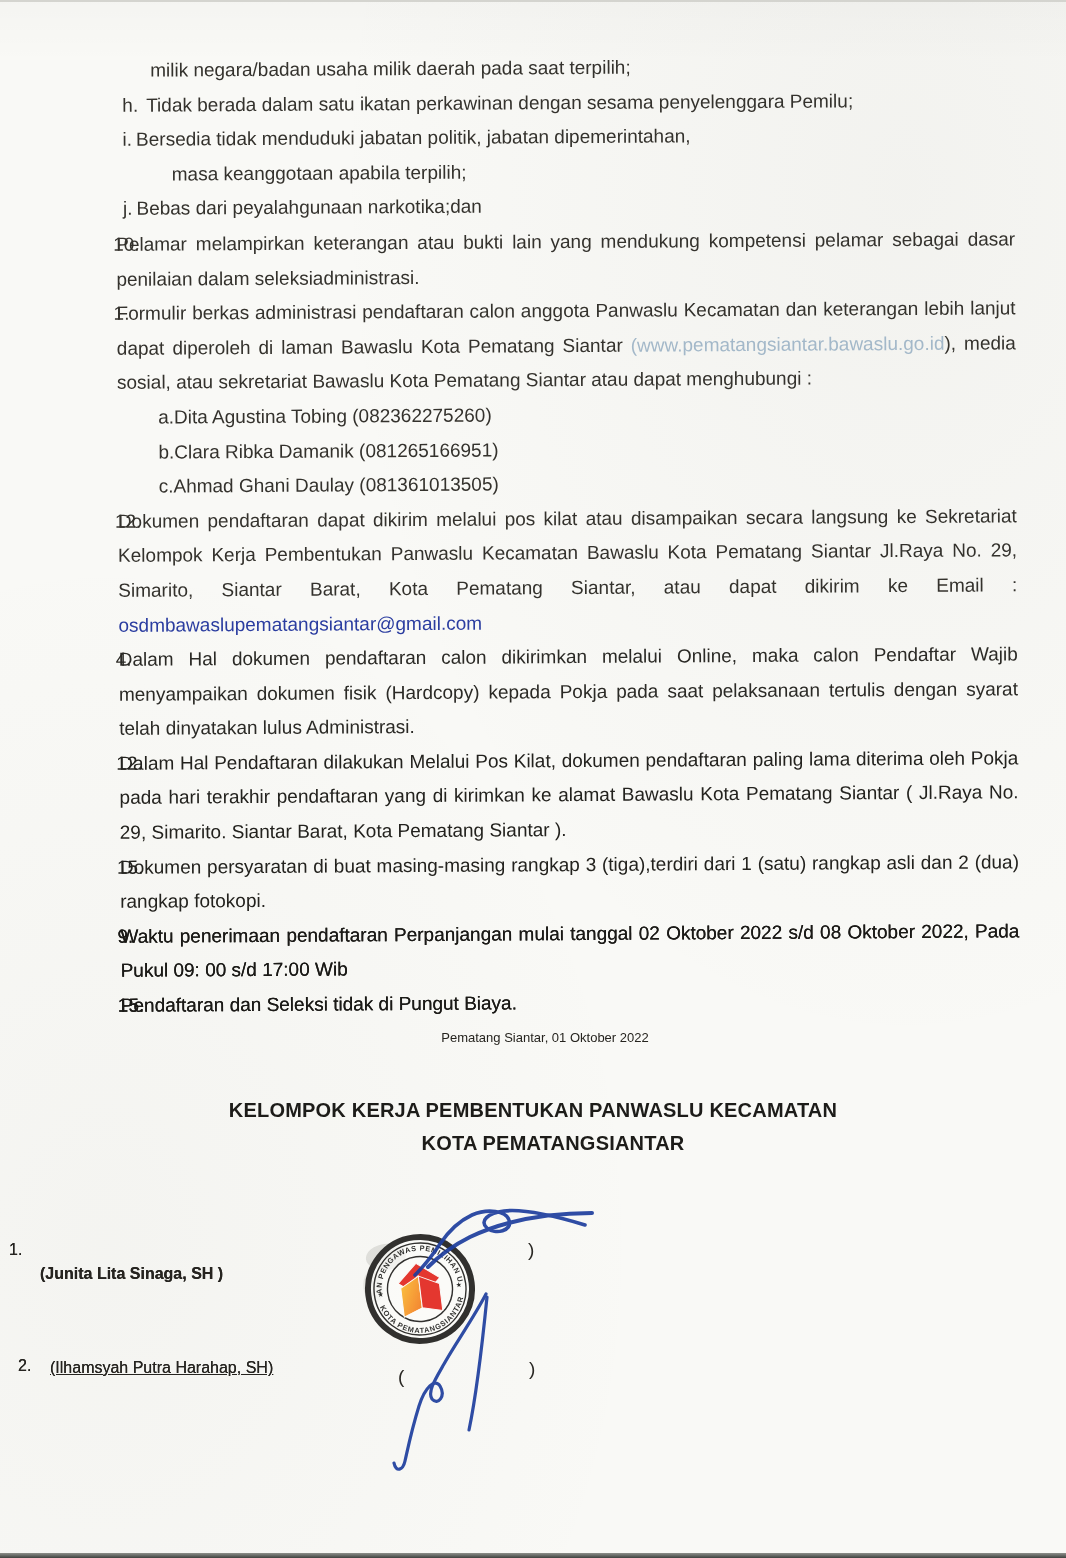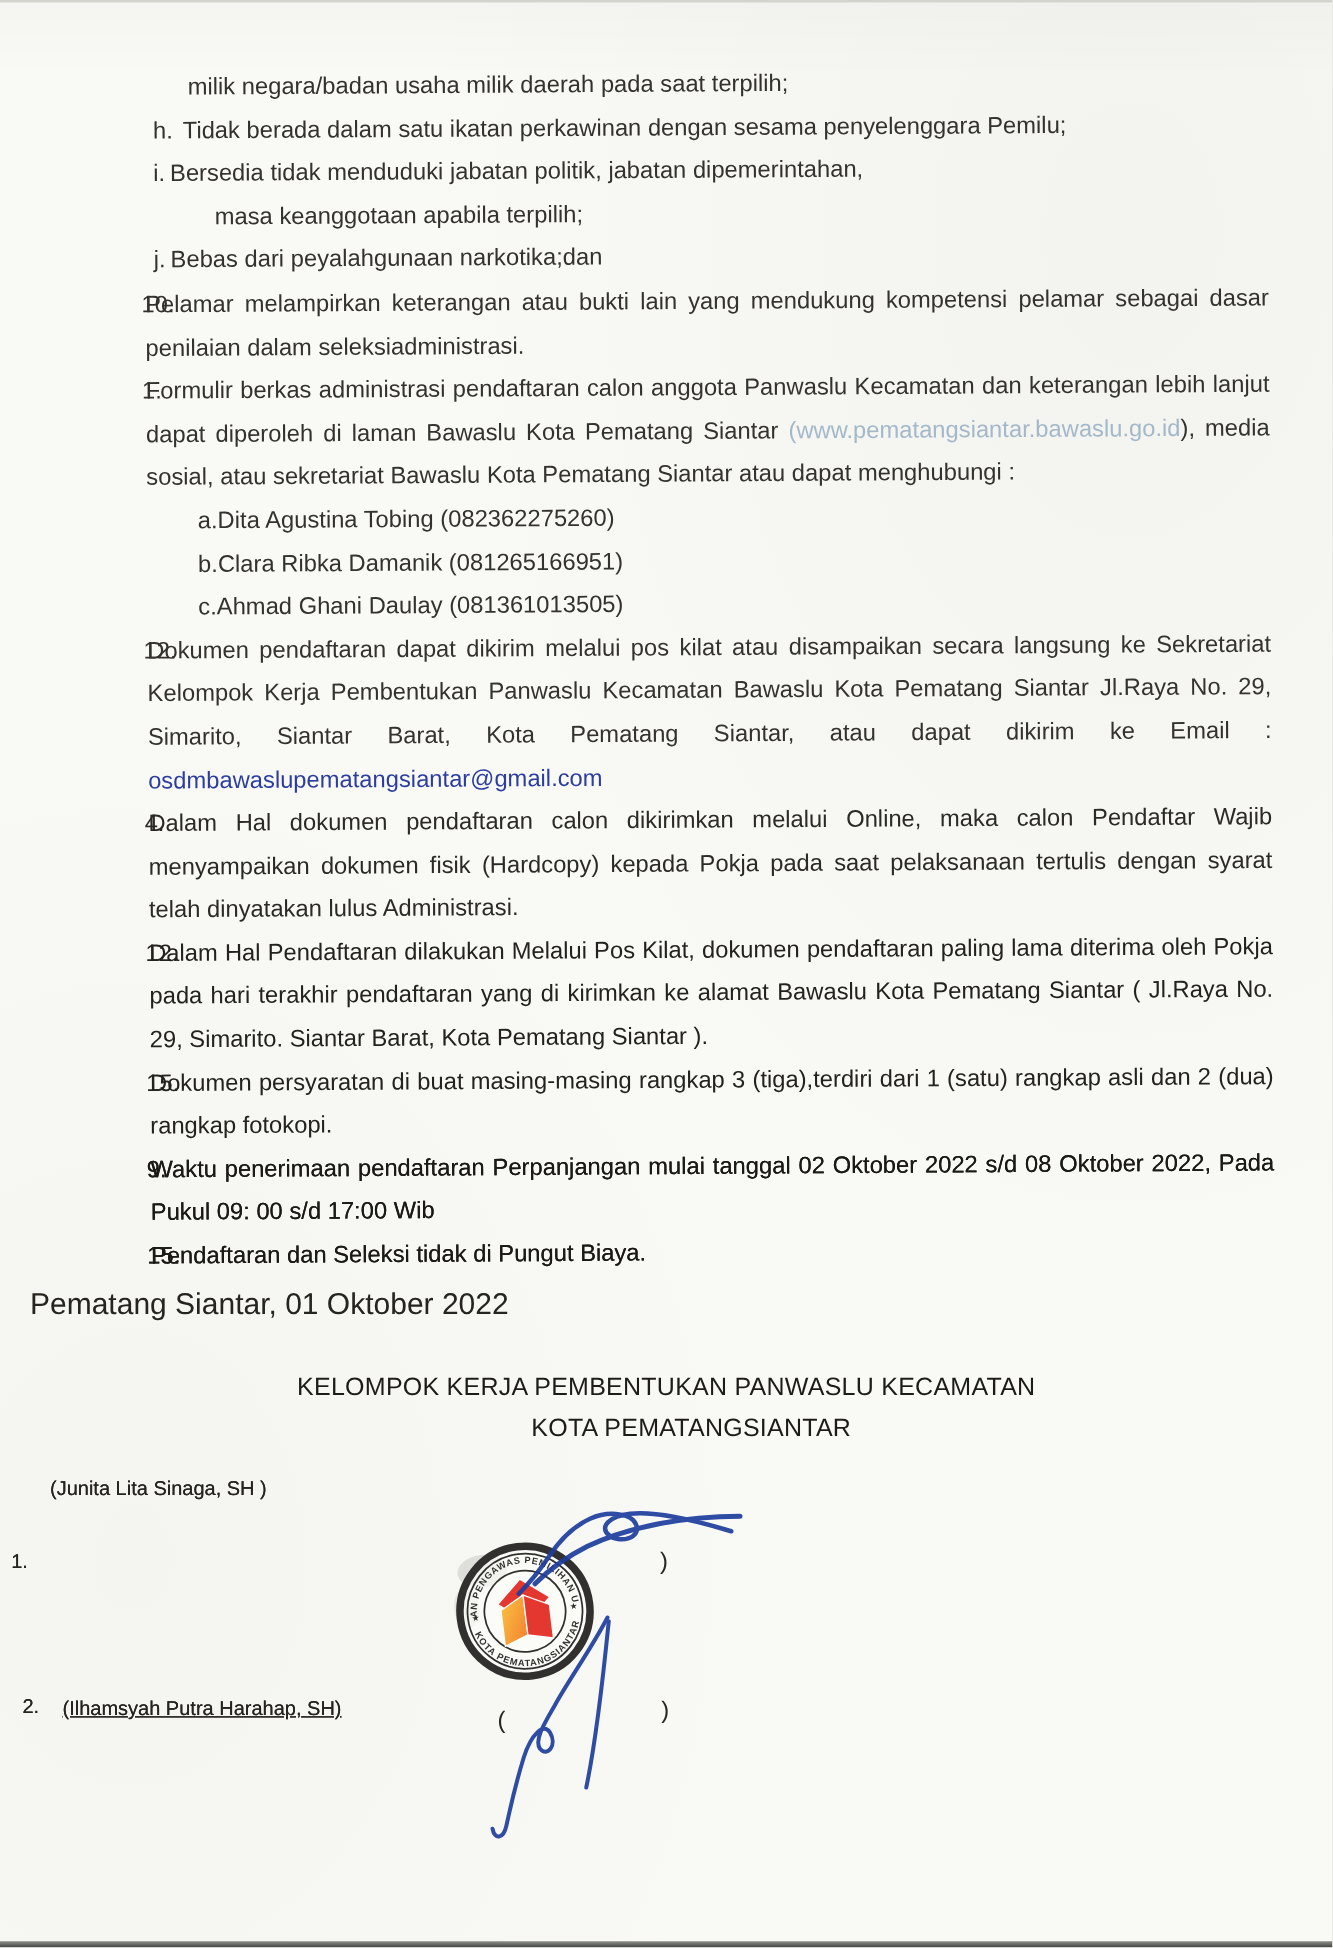--- a/index.html
+++ b/index.html
@@ -35,28 +35,28 @@
   .nitem .num{position:absolute;left:0;top:0;text-align:left;margin-left:24px;}
   .contacts{margin-left:41px;text-align:left;}
   .mid{color:#2b2a26;}
   .dark{color:#23221e;}
   .heavy{color:#1b1a17;text-shadow:0 0 .5px currentColor;}
   .url{color:var(--url-color,#a3b8c9);}
   .email{color:var(--email-color,#2b3da0);}
 
   
   .dateline{position:absolute;left:0;right:0;top:1030px;padding-left:24px;
-    font-size:24px;color:#26241f;}
+    text-align:center;font-size:13px;color:#26241f;}
   .committee{position:absolute;left:0;right:0;top:1099px;text-align:center;
-    font-weight:normal;font-size:20px;color:#1d1c19;letter-spacing:.2px;}
+    font-weight:bold;font-size:20px;color:#1d1c19;letter-spacing:.2px;}
   .committee-l2{margin-top:10px;padding-left:40px;}
 
   .sig{position:absolute;font-size:16px;color:#262420;text-shadow:0 0 .4px currentColor;}
   .sig-no1{left:9px;top:1241px;}
-  .sig-name1{left:40px;top:1183px;}
+  .sig-name1{left:40px;top:1265px;font-weight:bold;}
   .sig-no2{left:18px;top:1357px;}
   .sig-name2{left:50px;top:1359px;text-decoration:underline;}
   .paren{position:absolute;font-size:19px;color:#2a2824;}
   .p1-close{left:528px;top:1239px;}
   .p2-open{left:398px;top:1366px;}
   .p2-close{left:529px;top:1358px;}
 
   .ink-overlay{position:absolute;left:0;top:0;pointer-events:none;}
 </style>
 </head>

